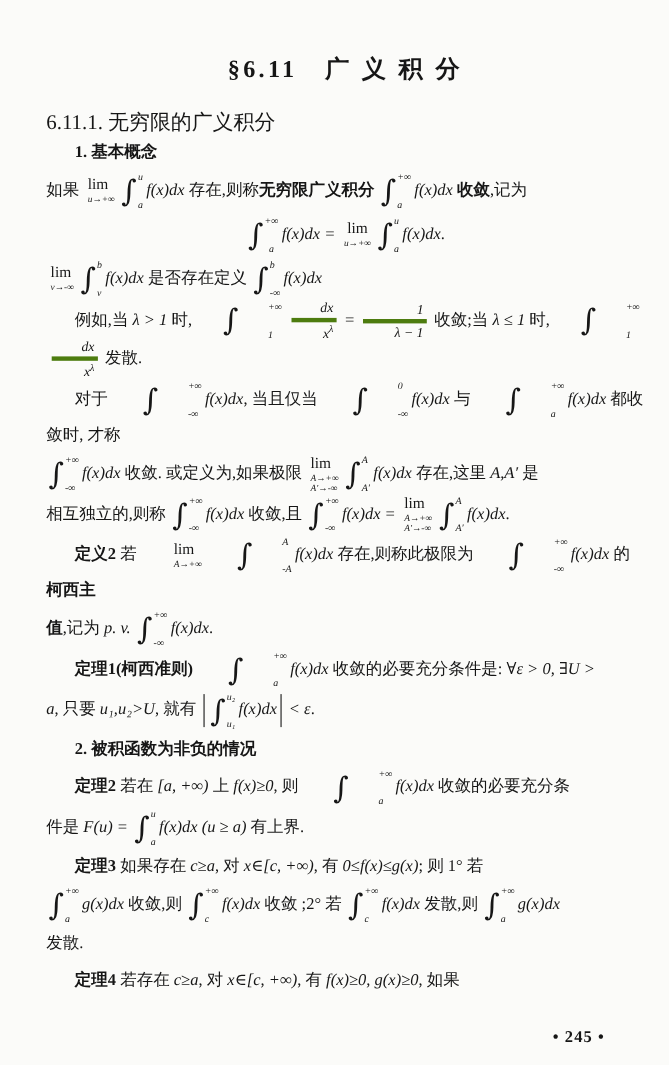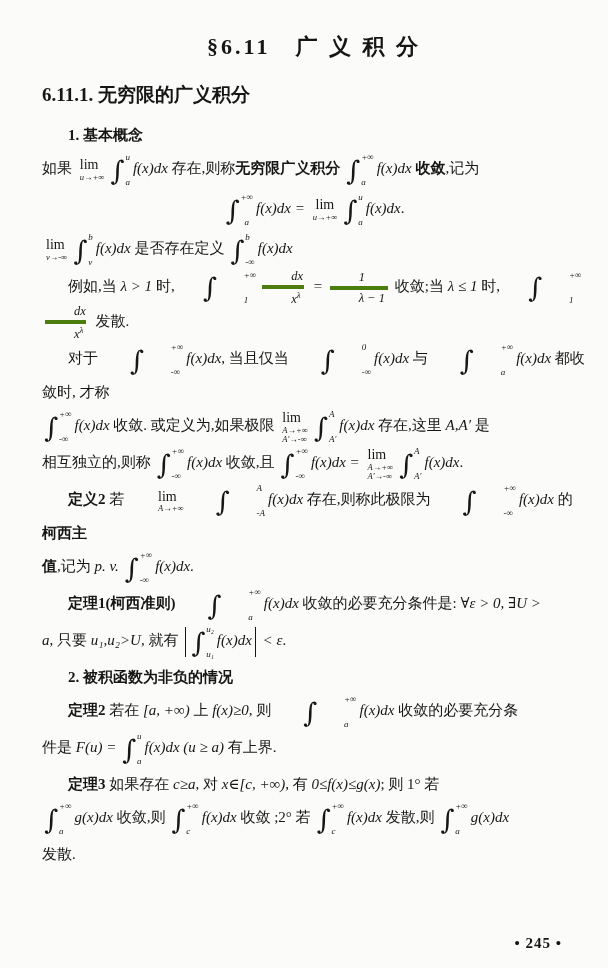--- a/index.html
+++ b/index.html
@@ -3,48 +3,48 @@
 <meta charset="utf-8">
 <style>
   html,body{margin:0;padding:0}
   body{
     width:608px;height:968px;
     background:#fbfbf9;
     color:#161616;
     font-family:"Liberation Serif","DejaVu Serif",serif;
     overflow:hidden;
   }
-  .sheet{position:relative;box-sizing:border-box;height:968px;padding:24px 22px 0 42px}
+  .sheet{position:relative;box-sizing:border-box;height:968px;padding:40px 22px 0 42px}
   .title{
     text-align:center;font-weight:bold;font-size:22px;
     letter-spacing:3px;margin:8px 0 20px 0;
   }
-  .section{font-size:19px;font-weight:bold;margin:0 0 12px 0}
+  .section{font-size:19px;font-weight:normal;margin:0 0 0 0}
   .body-lines{}
   .line{font-size:15px;line-height:30px;margin-bottom:3px}
   .indent{text-indent:26px}
   .center{text-align:center;text-indent:0;margin:6px 0}
   .tx{}
   .bd{font-weight:bold}
   .mv{font-style:italic}
   .int{display:inline-flex;align-items:center;vertical-align:middle;margin:0 3px 0 2px}
   .isign{font-size:27px;line-height:1;font-family:"DejaVu Serif",serif;font-style:normal}
   .ibounds{
     display:inline-flex;flex-direction:column;justify-content:space-between;
     height:34px;font-size:9px;line-height:1;font-style:italic;margin-left:1px;
   }
   .lim{display:inline-flex;flex-direction:column;vertical-align:middle;margin:0 4px;line-height:1.05}
   .lword{font-size:14px;font-style:normal}
   .lunder{font-size:8.5px;font-style:italic;white-space:nowrap}
-  .frac{display:inline-flex;flex-direction:column;align-items:flex-start;vertical-align:middle;margin:0 3px;line-height:1;font-style:italic;font-size:12.5px}
+  .frac{display:inline-flex;flex-direction:column;align-items:flex-end;vertical-align:middle;margin:0 3px;line-height:1;font-style:italic;font-size:12.5px}
   .fnum{padding:0 3px 2px 3px}
   .fden{border-top:4px solid #4d7c0f;padding:2px 3px 0 3px}
   .frac sup{font-size:9px}
   .abar{display:inline-block;width:0;height:30px;border-left:1.5px solid #161616;vertical-align:middle;margin:0 3px}
-  .pageno{position:absolute;right:46px;bottom:16px;font-weight:bold;font-size:15px;letter-spacing:1px}
+  .pageno{position:absolute;right:58px;bottom:16px;font-weight:bold;font-size:15px;letter-spacing:1px}
 </style>
 </head>
 <body>
 
 <div class="sheet">
   <div class="title">§6.11　广 义 积 分</div>
   <div class="section">6.11.1. 无穷限的广义积分</div>
   <div class="body-lines">
       <div class="line indent"><span class="bd">1. 基本概念</span></div>
       <div class="line"><span class="tx">如果 </span><span class="lim">
@@ -248,15 +248,16 @@
             <span class="ilo">c</span>
           </span>
         </span><span class="mv">f(x)dx</span><span class="tx"> 发散,则 </span><span class="int">
           <span class="isign">∫</span>
           <span class="ibounds">
             <span class="ihi">+∞</span>
             <span class="ilo">a</span>
           </span>
         </span><span class="mv">g(x)dx</span></div>
       <div class="line"><span class="tx">发散.</span></div>
+      <div class="line indent"><span class="bd">定理4</span><span class="tx">  若存在 </span><span class="mv">c≥a</span><span class="tx">, 对 </span><span class="mv">x∈[c, +∞)</span><span class="tx">, 有 </span><span class="mv">f(x)≥0, g(x)≥0</span><span class="tx">, 如果</span></div>
     </div>
   <div class="pageno">• 245 •</div>
 </div>
 
 </body></html>

